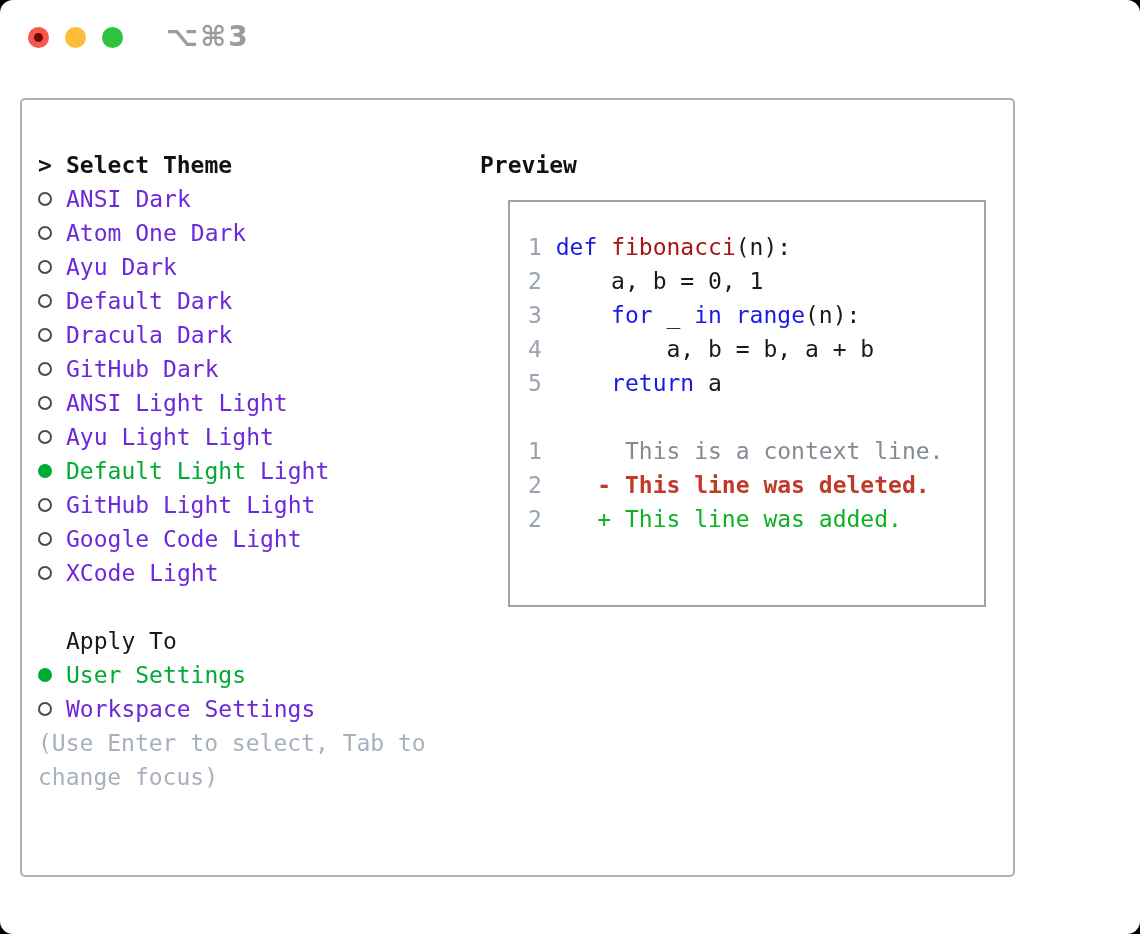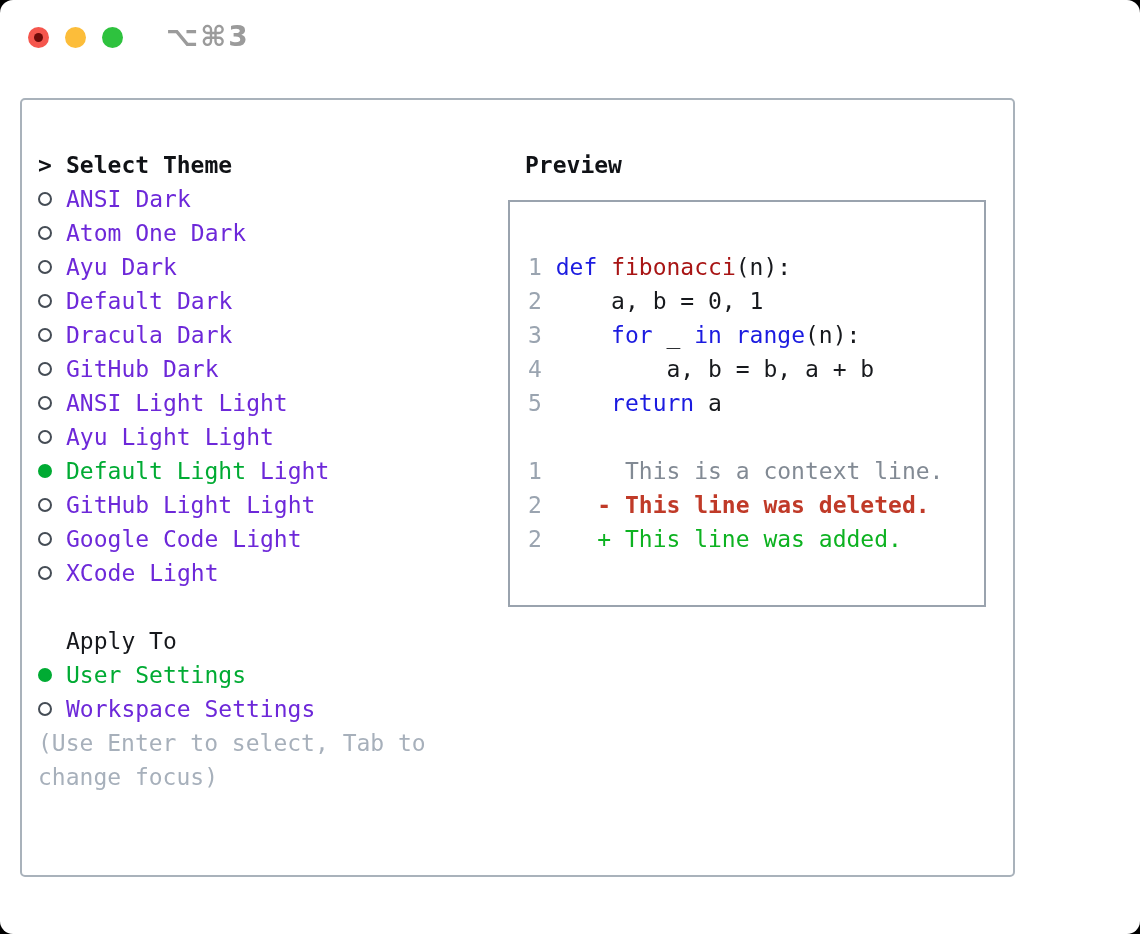--- a/index.html
+++ b/index.html
@@ -46,27 +46,27 @@
   .variant{color:#6d28d9;margin-left:14px;}
   .left-col{position:absolute;left:16px;top:48px;}
   .spacer{height:34px;}
   .section-title{color:#16181c;}
   .hint{
     width:440px;line-height:34px;font-size:23px;
     color:#a7b0bb;white-space:normal;
   }
   
   .preview-title{
-    position:absolute;left:503px;top:48px;height:34px;line-height:34px;
+    position:absolute;left:458px;top:48px;height:34px;line-height:34px;
     font-size:23px;font-weight:bold;color:#101216;white-space:pre;
   }
   .preview-box{
     position:absolute;left:486px;top:100px;width:478px;height:407px;
     box-sizing:border-box;border:2px solid #9aa3ae;background:#fff;
-    padding:48px 0 0 18px;overflow:hidden;
+    padding:28px 0 0 18px;overflow:hidden;
   }
   .code-line{height:34px;line-height:34px;white-space:pre;font-size:23px;}
   .num{color:#9aa4b0;}
   .tok-p{color:#17191d;}
   .tok-k{color:var(--kw-blue);}
   .tok-f{color:var(--fn-red);}
   .tok-c{color:#828a94;}
   .tok-d{color:var(--del-red);font-weight:bold;}
   .tok-a{color:var(--add-green);}
 </style>

